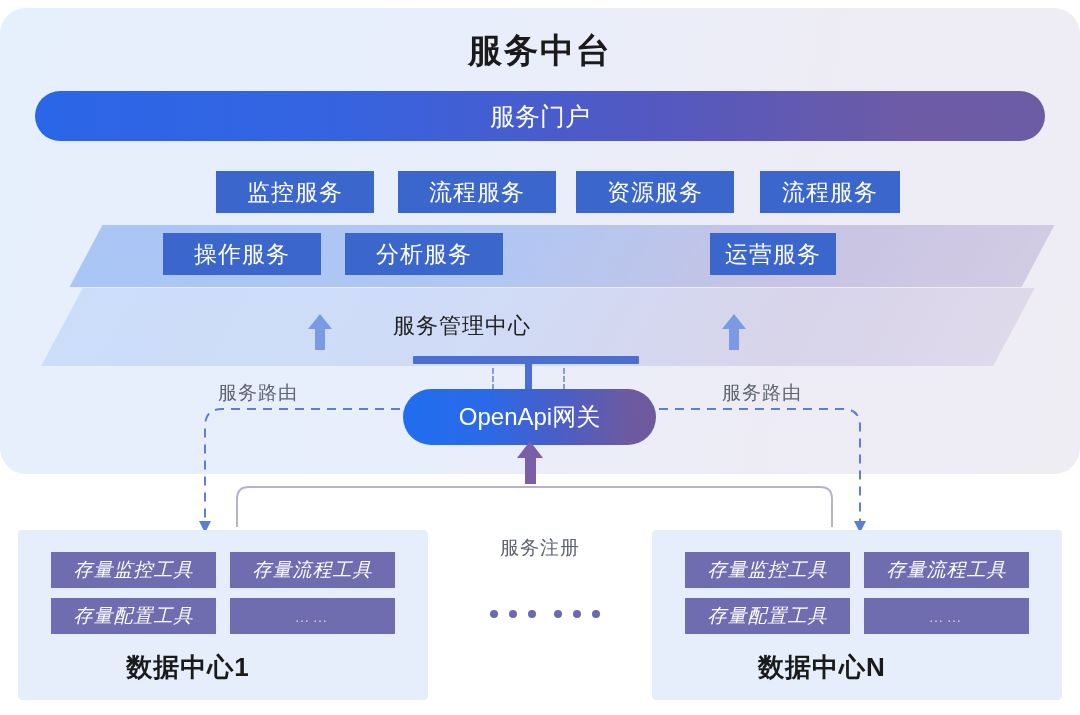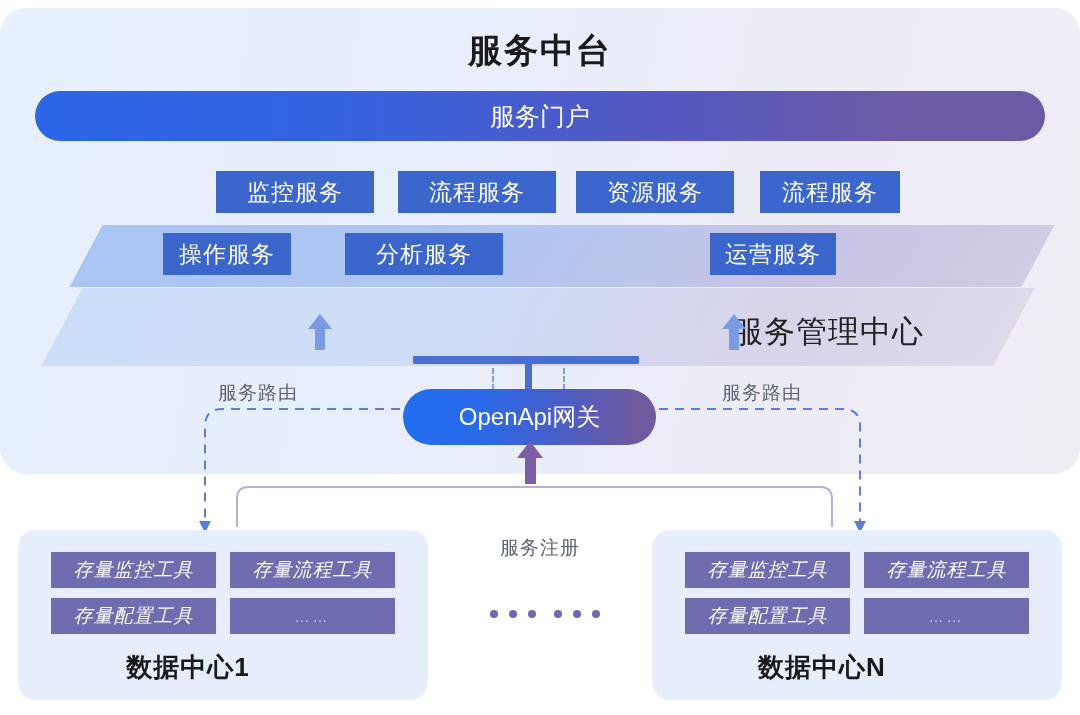--- a/index.html
+++ b/index.html
@@ -52,29 +52,29 @@
     font-size:23px;letter-spacing:1px;
   }
   .chip.ghost{background:transparent;color:#b9c6df;font-size:19px;letter-spacing:4px;}
 
   
   .c-r1-1{left:216px;top:163px;width:158px;}
   .c-r1-2{left:398px;top:163px;width:158px;}
   .c-r1-3{left:576px;top:163px;width:158px;}
   .c-r1-4{left:760px;top:163px;width:140px;}
   
-  .c-r2-1{left:163px;top:225px;width:128px;}
+  .c-r2-1{left:163px;top:225px;width:158px;}
   .c-r2-2{left:345px;top:225px;width:158px;}
   .c-r2-3{left:545px;top:225px;width:112px;}
   .c-r2-4{left:710px;top:225px;width:126px;}
 
   
   .mgmt-label{
-    position:absolute;left:0;top:303px;width:924px;text-align:right;
-    font-size:31px;color:#222;letter-spacing:1px;
+    position:absolute;left:0;top:303px;width:924px;text-align:center;
+    font-size:22px;color:#222;letter-spacing:1px;
   }
   .up-arrow{position:absolute;width:24px;height:36px;}
   .up-arrow .shaft{position:absolute;left:7px;top:12px;width:10px;height:24px;background:#7b9ae4;}
   .up-arrow .head{position:absolute;left:0;top:0;width:0;height:0;
     border-left:12px solid transparent;border-right:12px solid transparent;border-bottom:15px solid #7b9ae4;}
   .arrow-left{left:308px;top:306px;}
   .arrow-right{left:722px;top:306px;}
 
   .mgmt-bar{
     position:absolute;left:413px;top:348px;width:226px;height:8px;background:#4a6fd0;border-radius:1px;
@@ -107,21 +107,21 @@
     font-size:19px;color:#5d6470;letter-spacing:1px;margin-top:40px;
   }
   .reg-arrow{position:absolute;left:517px;top:441px;width:26px;height:43px;}
   .reg-arrow .shaft{position:absolute;left:8px;top:14px;width:11px;height:29px;background:#7a5fa8;}
   .reg-arrow .head{position:absolute;left:0;top:0;width:0;height:0;
     border-left:13px solid transparent;border-right:13px solid transparent;border-bottom:17px solid #7a5fa8;}
 
   
   .dc{
     position:absolute;top:530px;width:410px;height:170px;
-    background:#e6eefb;border-radius:18px;
+    background:#e6eefb;border-radius:4px;
   }
   .dc-left{left:18px;}
   .dc-right{left:652px;}
   .dc-tools{position:absolute;left:0;top:22px;width:410px;display:flex;flex-wrap:wrap;
     gap:10px 14px;justify-content:center;}
   .tool{
     width:165px;height:36px;background:#6f6cb0;color:#ffffff;
     font-size:19px;font-style:italic;letter-spacing:1px;
     display:flex;align-items:center;justify-content:center;
   }

